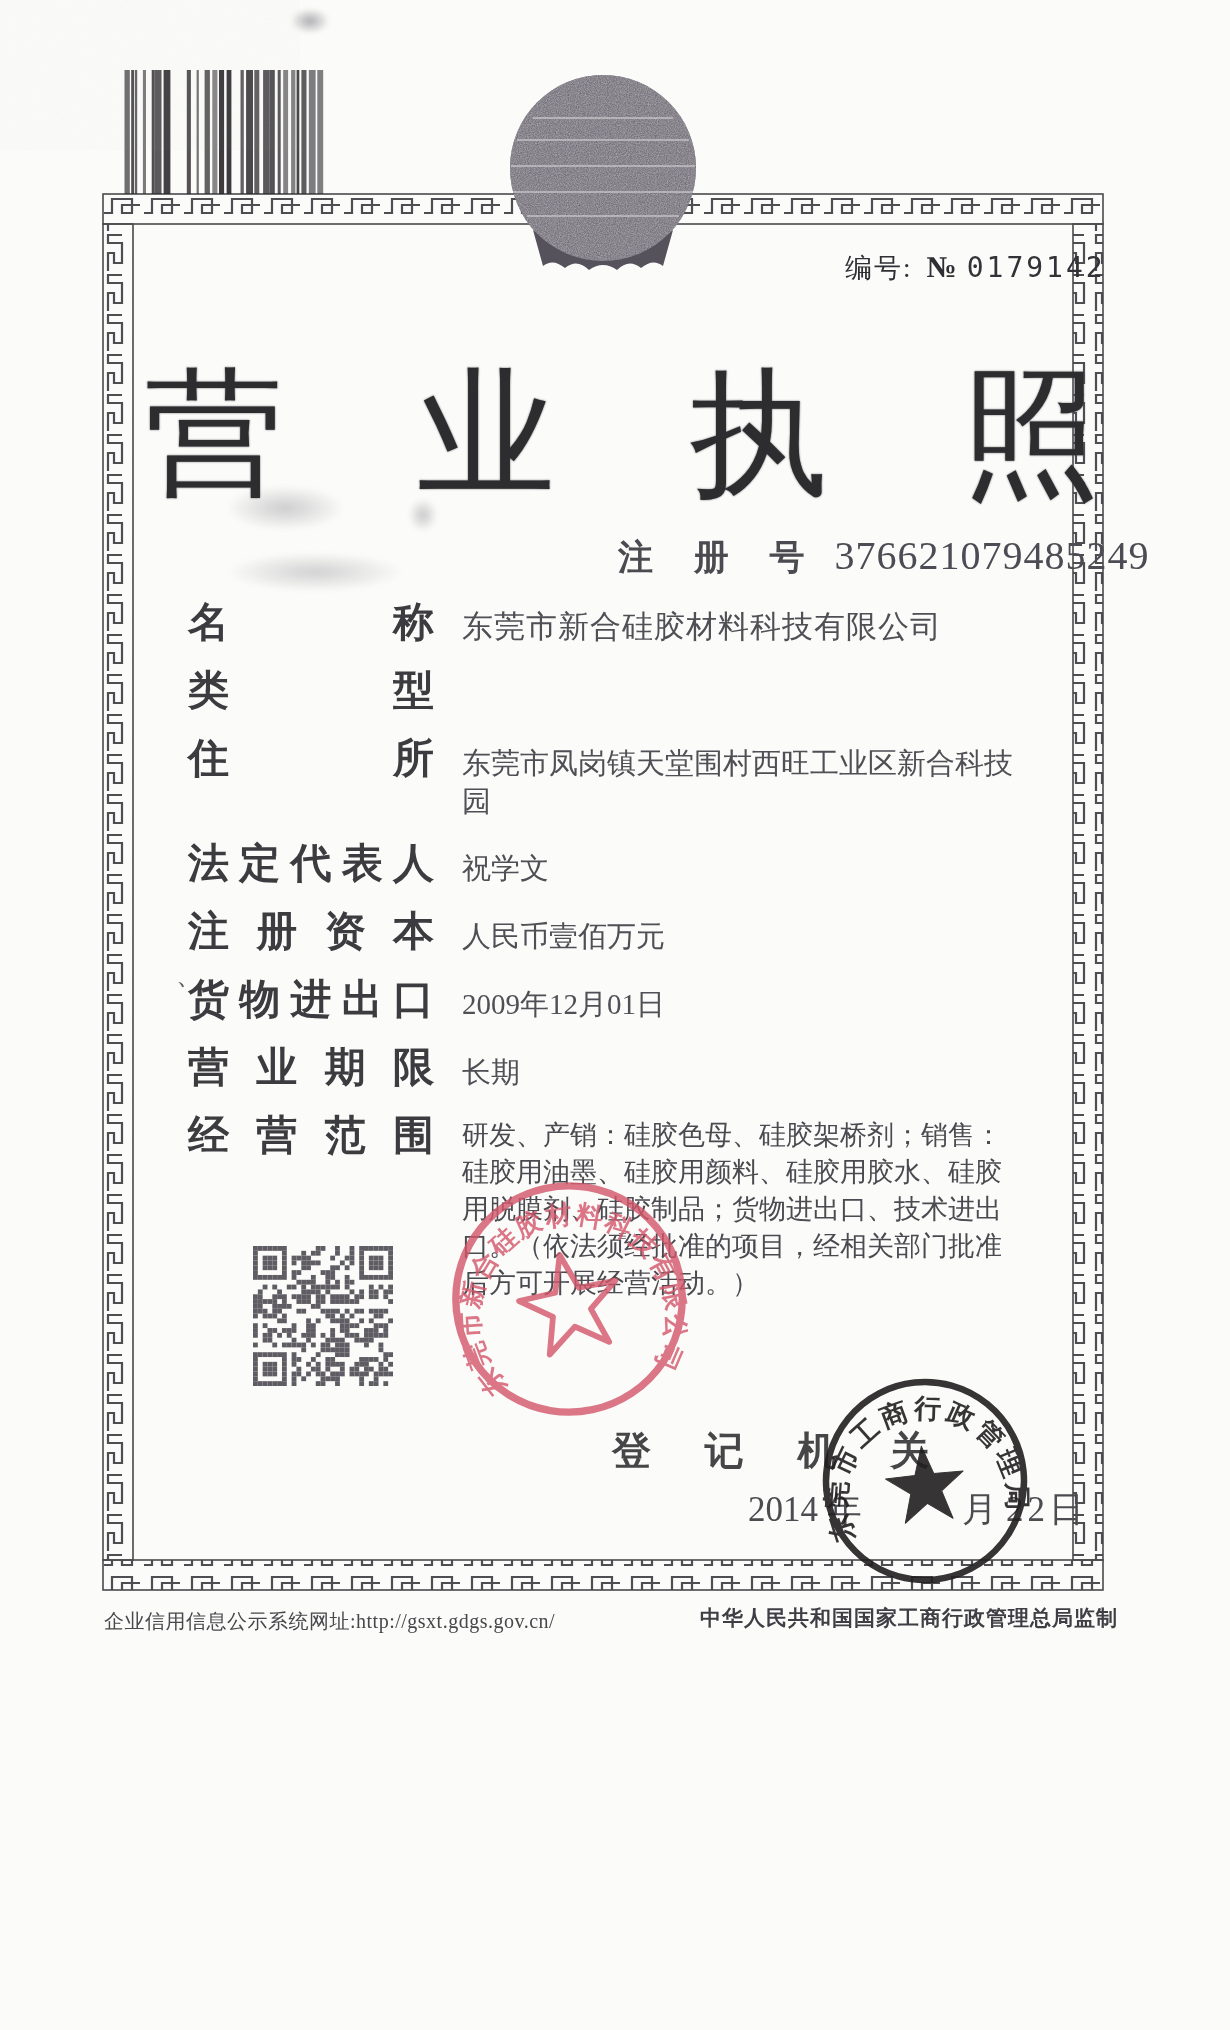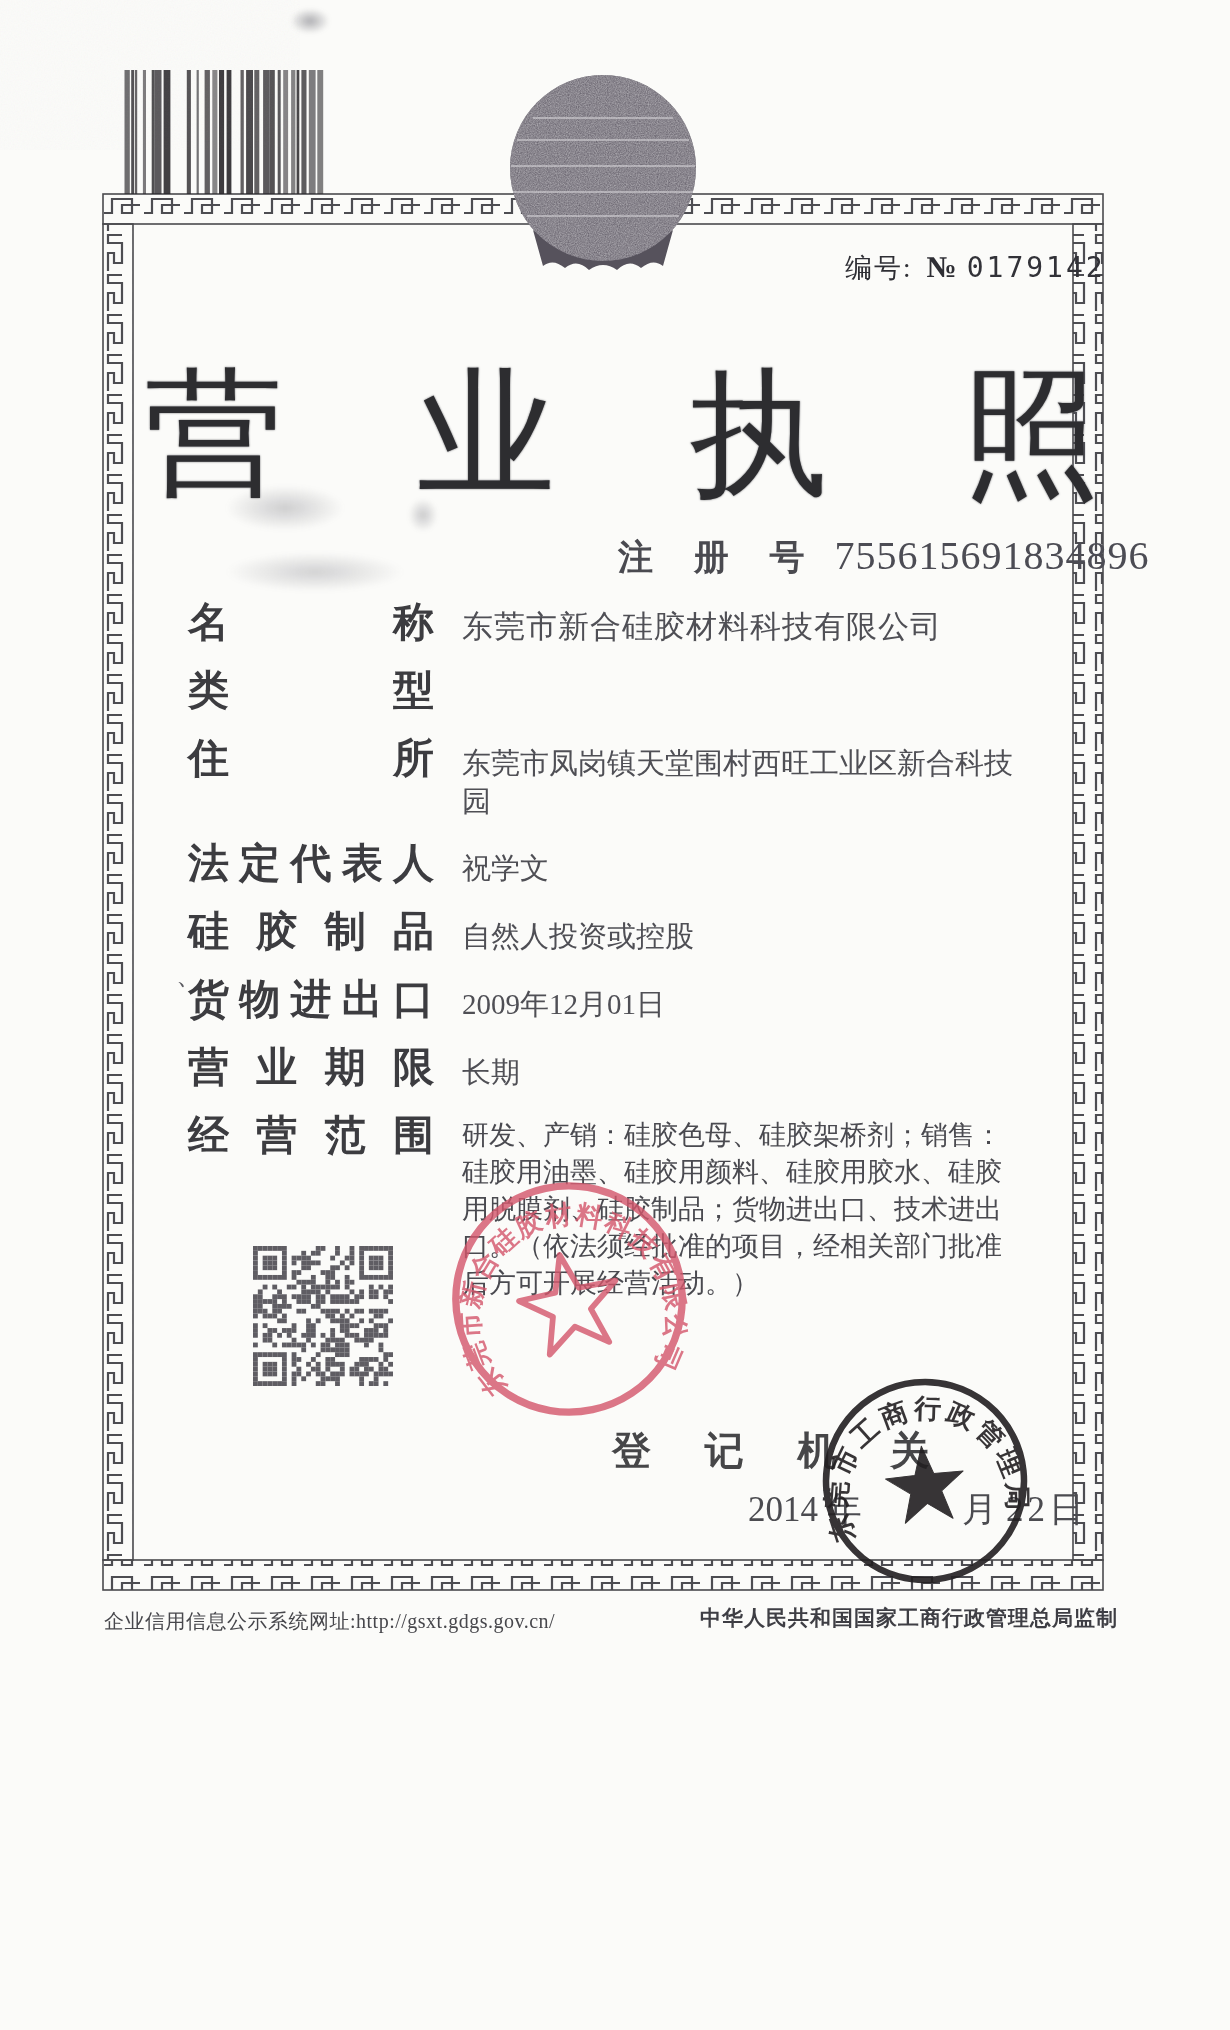--- a/index.html
+++ b/index.html
@@ -134,42 +134,42 @@
 </svg>
 
 <div id="serial" class="abs">
   <span>编号:</span><span class="sym">№</span><span class="num">0179142</span>
 </div>
 
 <div id="title" class="abs">营 业 执 照</div>
 
 <div id="regline" class="abs">
   <span class="rlabel">注 册 号</span>
-  <span class="rvalue">755615691834896</span>
+  <span class="rvalue">376621079485249</span>
 </div>
 
 <div id="fields" class="abs">
   <div class="frow name">
     <span class="flabel">名称</span>
     <span class="fvalue">东莞市新合硅胶材料科技有限公司</span>
   </div>
   <div class="frow">
     <span class="flabel">类型</span>
   </div>
   <div class="frow">
     <span class="flabel">住所</span>
     <span class="fvalue">东莞市凤岗镇天堂围村西旺工业区新合科技园</span>
   </div>
   <div class="frow">
     <span class="flabel">法定代表人</span>
     <span class="fvalue">祝学文</span>
   </div>
   <div class="frow">
-    <span class="flabel">硅胶制品</span>
-    <span class="fvalue">自然人投资或控股</span>
+    <span class="flabel">注册资本</span>
+    <span class="fvalue">人民币壹佰万元</span>
   </div>
   <div class="frow">
     <span class="flabel">货物进出口</span>
     <span class="fvalue">2009年12月01日</span>
   </div>
   <div class="frow">
     <span class="flabel">营业期限</span>
     <span class="fvalue">长期</span>
   </div>
   <div class="frow scope">

